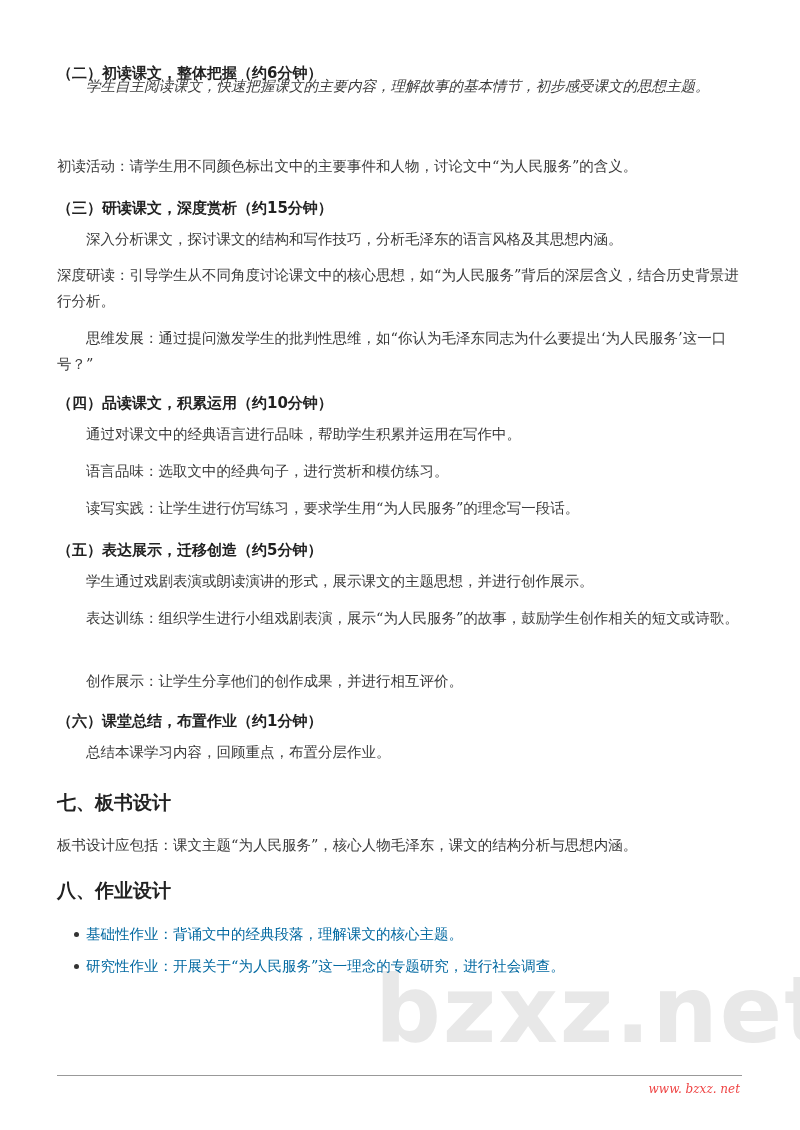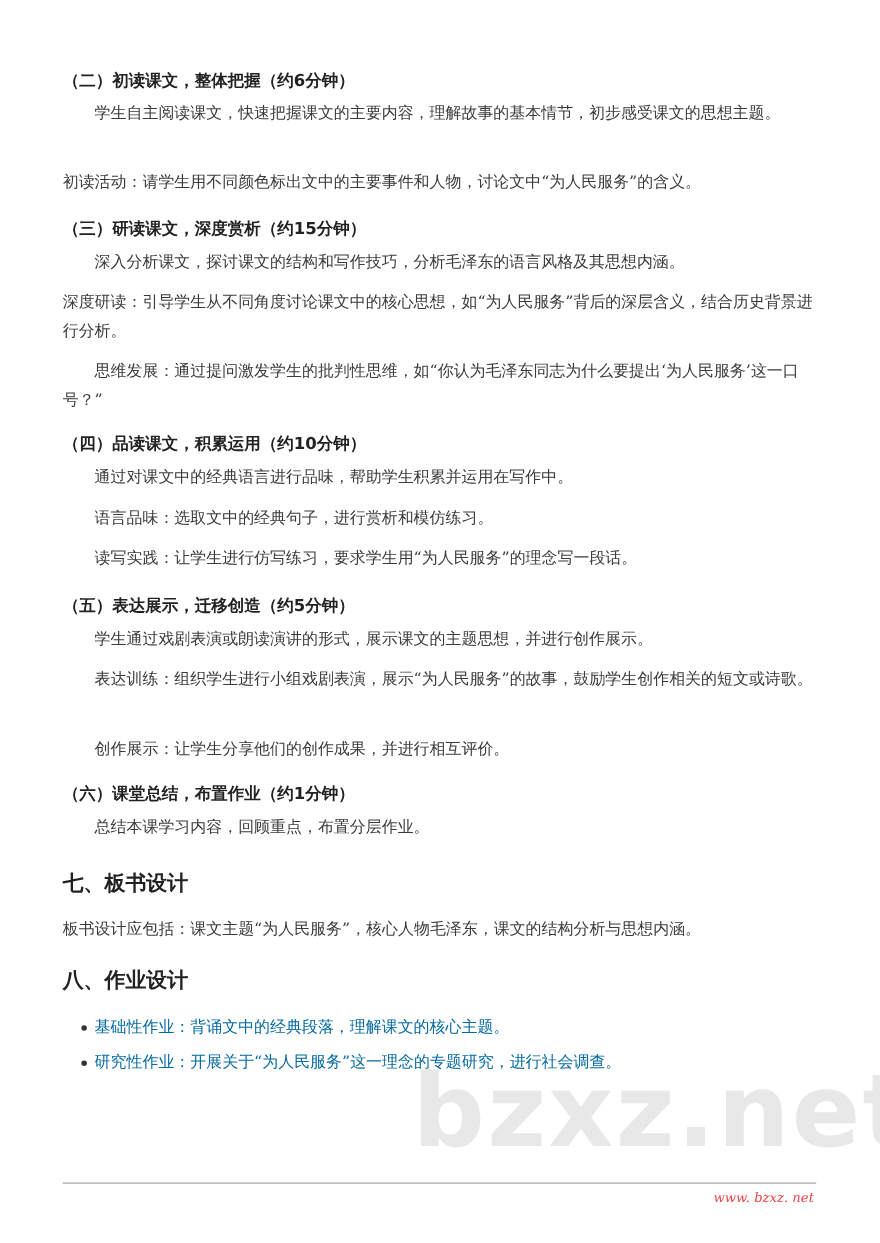--- a/index.html
+++ b/index.html
@@ -43,21 +43,21 @@
 </head>
 <body>
 
 <div class="page">
 
   <div class="watermark">bzxz.net</div>
 
   <div class="content">
 
     <div class="abs h3" style="top:64px;">（二）初读课文，整体把握（约6分钟）</div>
-    <div class="abs p indent-first" style="left:57px; top:90px; width:690px;">学生自主阅读课文，快速把握课文的主要内容，理解故事的基本情节，初步感受课文的思想主题。</div>
+    <div class="abs p indent-first" style="left:57px; top:73px; width:690px;font-style:italic;">学生自主阅读课文，快速把握课文的主要内容，理解故事的基本情节，初步感受课文的思想主题。</div>
     <div class="abs p" style="left:57px; top:153px; width:690px;">初读活动：请学生用不同颜色标出文中的主要事件和人物，讨论文中“为人民服务”的含义。</div>
 
     <div class="abs h3" style="top:199px;">（三）研读课文，深度赏析（约15分钟）</div>
     <div class="abs p indent-first" style="left:57px; top:226px; width:690px;">深入分析课文，探讨课文的结构和写作技巧，分析毛泽东的语言风格及其思想内涵。</div>
     <div class="abs p" style="left:57px; top:262px; width:690px;">深度研读：引导学生从不同角度讨论课文中的核心思想，如“为人民服务”背后的深层含义，结合历史背景进行分析。</div>
     <div class="abs p indent-first" style="left:57px; top:325px; width:690px;">思维发展：通过提问激发学生的批判性思维，如“你认为毛泽东同志为什么要提出‘为人民服务’这一口号？”</div>
 
     <div class="abs h3" style="top:394px;">（四）品读课文，积累运用（约10分钟）</div>
     <div class="abs p indent-block" style="left:57px; top:421px; width:690px;">通过对课文中的经典语言进行品味，帮助学生积累并运用在写作中。</div>
     <div class="abs p indent-block" style="left:57px; top:458px; width:690px;">语言品味：选取文中的经典句子，进行赏析和模仿练习。</div>

